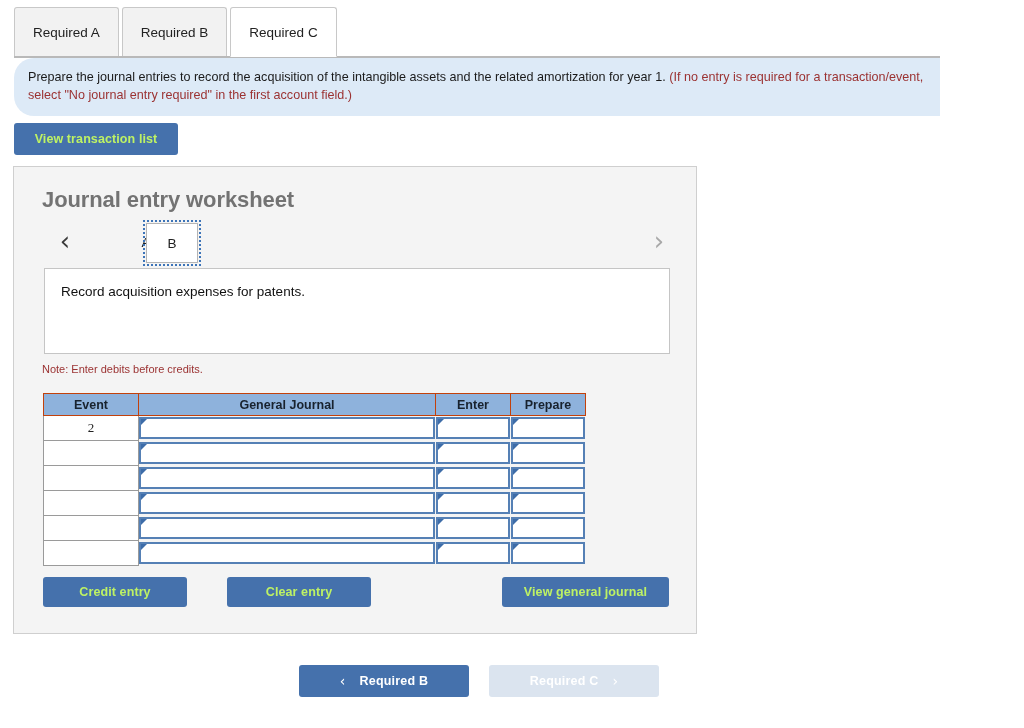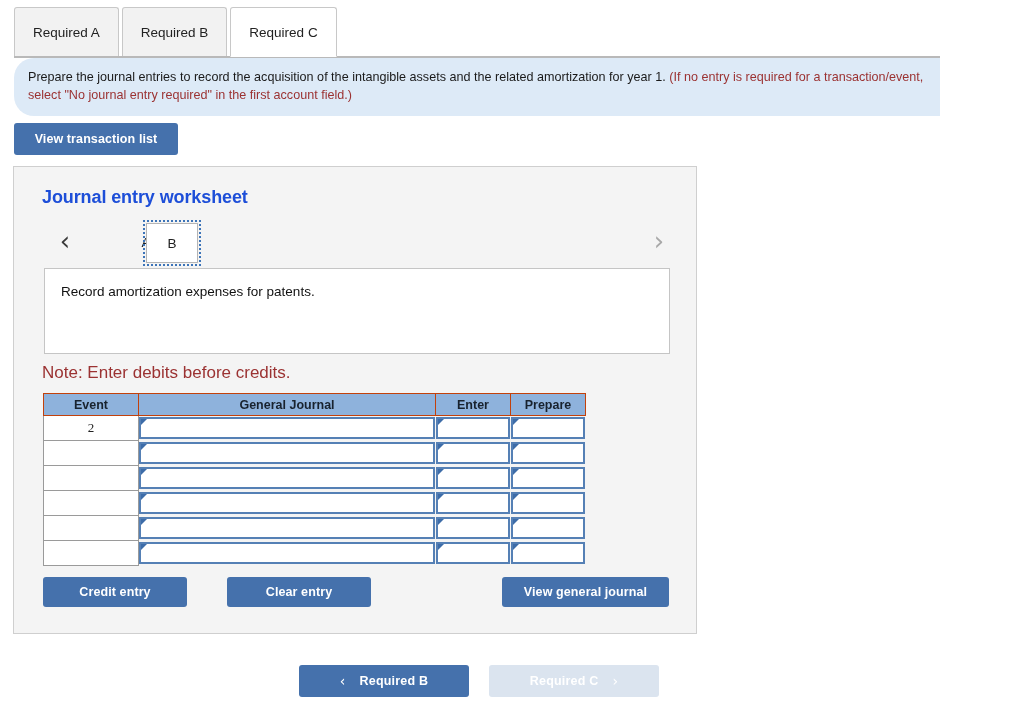--- a/index.html
+++ b/index.html
@@ -59,21 +59,21 @@
     font-size: 12.6px;
     line-height: 18px;
     color: #1a1a1a;
     border-radius: 20px;
   }
   .instructions .hint { color: #9b3232; }
 
   
   .btn-blue {
     background: #4571ac;
-    color: #ffffff;
+    color: #bef264;
     border: none;
     border-radius: 3px;
     font-family: "Liberation Sans", sans-serif;
     font-size: 12.5px;
     font-weight: bold;
     cursor: pointer;
     padding: 0;
     letter-spacing: 0.1px;
   }
   .btn-view-transactions {
@@ -86,23 +86,23 @@
   .worksheet {
     position: absolute;
     left: 13px; top: 166px;
     width: 684px; height: 468px;
     background: #f4f4f4;
     border: 1px solid #cfcfcf;
   }
   .ws-title {
     position: absolute;
     left: 28px; top: 20px;
-    font-size: 18px;
+    font-size: 22px;
     font-weight: bold;
-    color: #1d4ed8;
+    color: #737373;
     letter-spacing: -0.1px;
   }
 
   
   .pager { position: absolute; left: 28px; top: 54px; width: 632px; height: 46px; }
   .chev {
     position: absolute;
     top: 5px;
     width: 26px; height: 30px;
     font-size: 26px;
@@ -143,21 +143,21 @@
     border: 1px solid #c5c5c5;
     padding: 15px 16px;
     font-size: 13.5px;
     color: #111;
   }
 
   
   .note {
     position: absolute;
     left: 28px; top: 196px;
-    font-size: 17px;
+    font-size: 11px;
     color: #9b3232;
   }
 
   
   .jtable {
     position: absolute;
     left: 29px; top: 226px;
     width: 542px;
     border-collapse: collapse;
     table-layout: fixed;
@@ -268,21 +268,21 @@
     <div class="ws-title">Journal entry worksheet</div>
 
     <div class="pager">
       <div class="chev prev">‹</div>
       <div class="pg-item a">A</div>
       <div class="pg-item b">B</div>
       <div class="chev next">›</div>
     </div>
 
     <div class="descbox">
-      <span>Record amortization expenses for patents.</span>
+      <span>Record acquisition expenses for patents.</span>
     </div>
 
     <div class="note">Note: Enter debits before credits.</div>
 
     <table class="jtable">
       <colgroup>
         <col class="col-event">
           <col class="col-journal">
           <col class="col-debit">
           <col class="col-credit">

